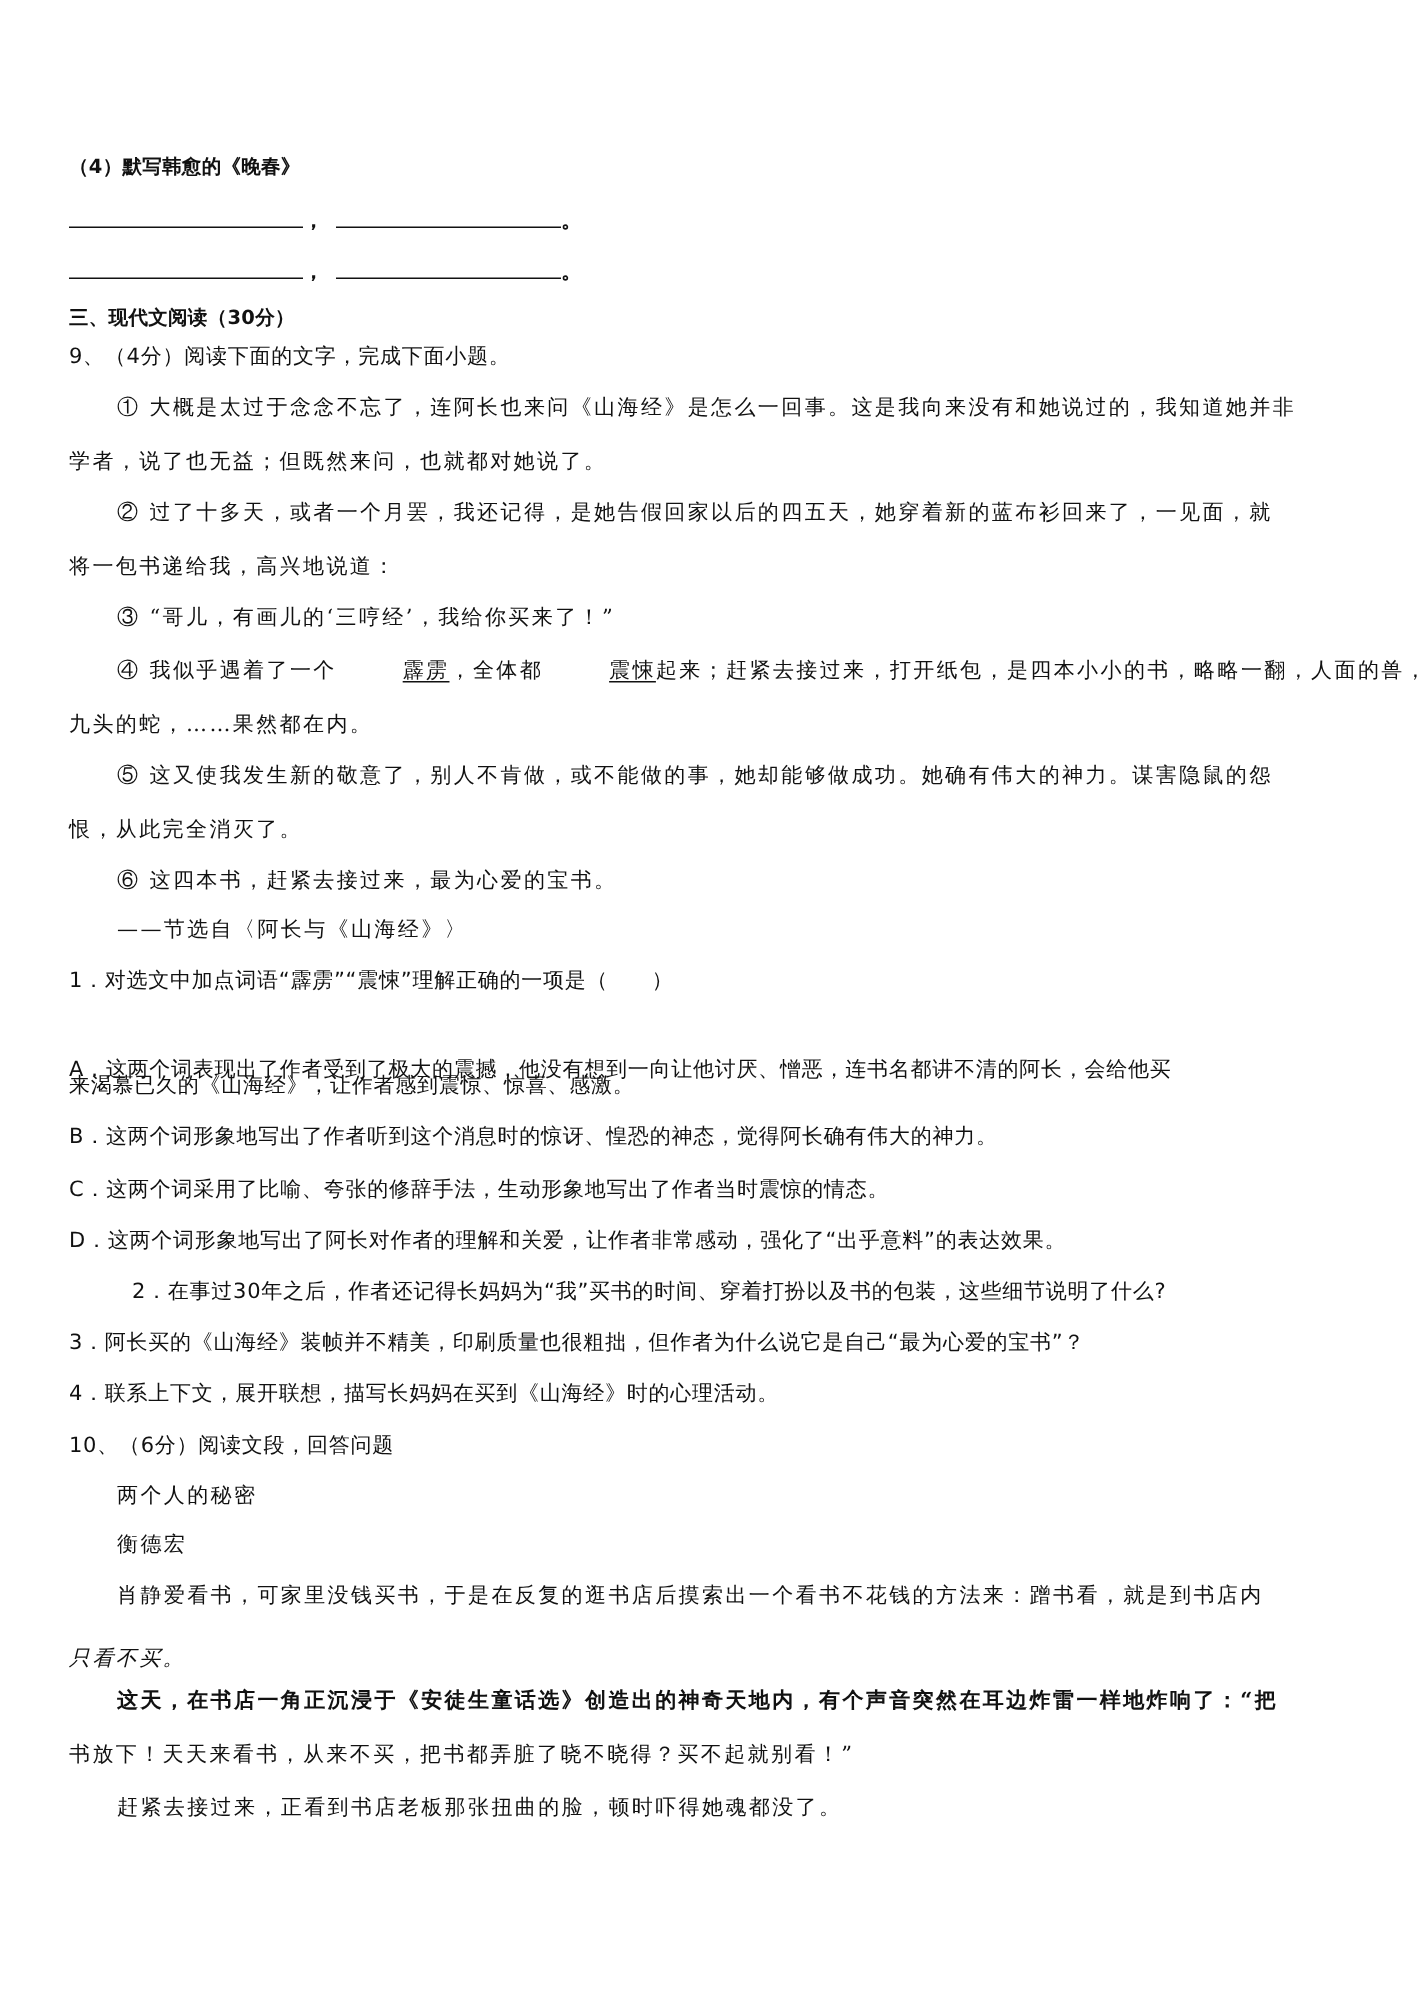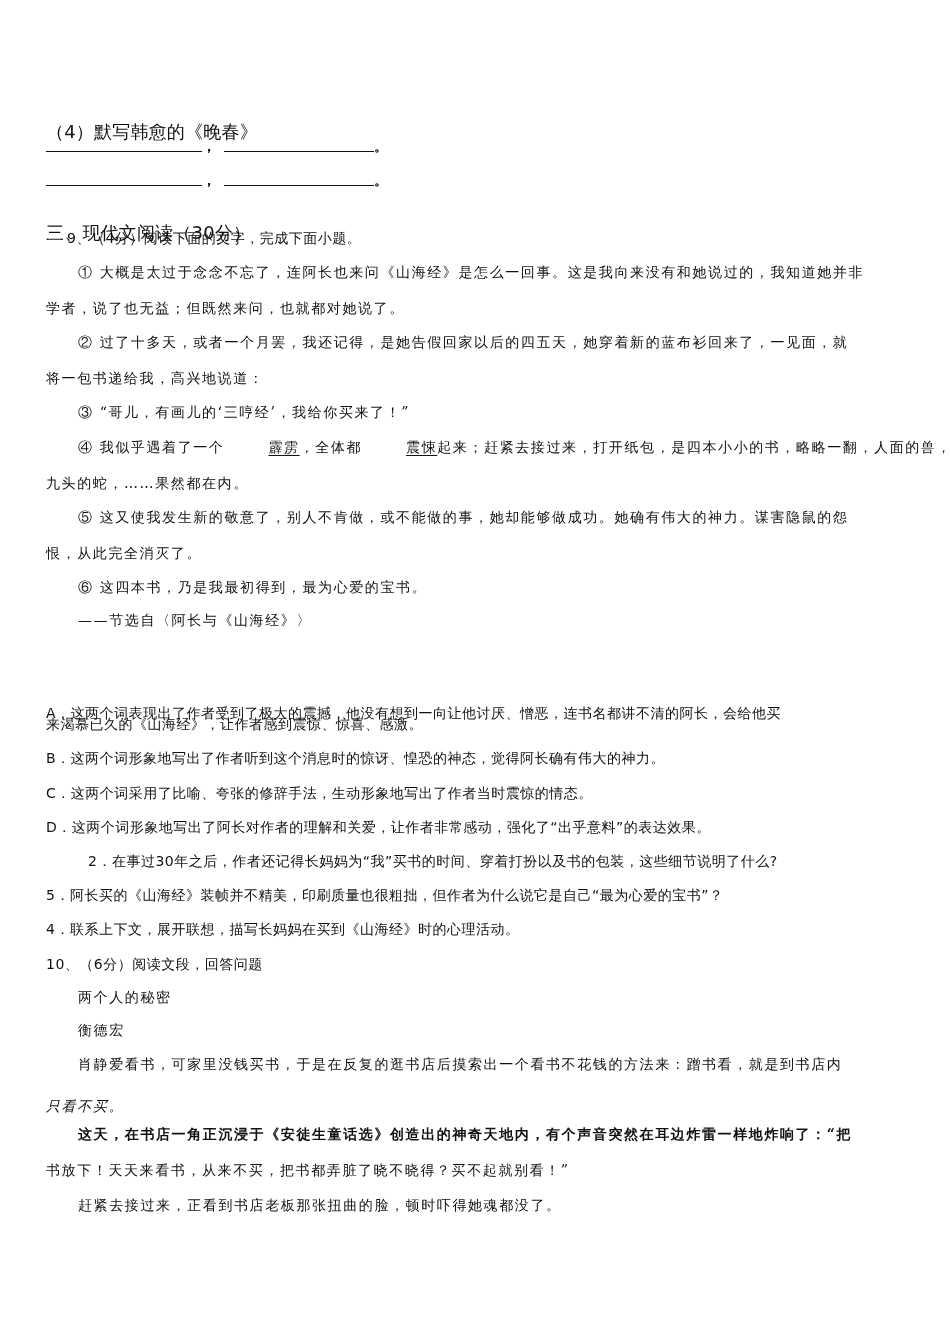--- a/index.html
+++ b/index.html
@@ -25,24 +25,23 @@
       position: absolute;
       left: 46px;
       white-space: nowrap;
       font-size: 14.5px;
       line-height: 20px;
       letter-spacing: 0.6px;
     }
     .indent { left: 78px; }
     .bold {
       font-family: "DejaVu Sans", "Liberation Sans", sans-serif;
-      font-weight: normal;
-      font-size: 18px;
+      font-weight: bold;
+      font-size: 13px;
       letter-spacing: 0.2px;
-      margin-top: 20px;
     }
     .sans {
       font-family: "DejaVu Sans", "Liberation Sans", sans-serif;
       font-size: 14px;
       letter-spacing: 0.5px;
     }
     .passage {
       font-family: "DejaVu Serif", "Liberation Serif", serif;
       font-size: 14px;
       letter-spacing: 1.6px;
@@ -89,49 +88,50 @@
 
   <div class="blank-row" style="top:170px;">
     <span class="blank"></span>
     <span class="punct">，</span>
     <span class="blank second"></span>
     <span class="punct">。</span>
   </div>
 
   <div class="line bold" style="top:203px;">三、现代文阅读（30分）</div>
 
-  <div class="line sans" style="top:228px;margin-left:21px;">9、（4分）阅读下面的文字，完成下面小题。</div>
+  <div class="line sans" style="top:228px;">9、（4分）阅读下面的文字，完成下面小题。</div>
 
   <div class="line passage indent" style="top:262px;">① 大概是太过于念念不忘了，连阿长也来问《山海经》是怎么一回事。这是我向来没有和她说过的，我知道她并非</div>
   <div class="line passage" style="top:298px;">学者，说了也无益；但既然来问，也就都对她说了。</div>
 
   <div class="line passage indent" style="top:332px;">② 过了十多天，或者一个月罢，我还记得，是她告假回家以后的四五天，她穿着新的蓝布衫回来了，一见面，就</div>
   <div class="line passage" style="top:368px;">将一包书递给我，高兴地说道：</div>
 
   <div class="line passage indent" style="top:402px;">③ “哥儿，有画儿的‘三哼经’，我给你买来了！”</div>
 
   <div class="line passage indent" style="top:437px;">
     <span>④ 我似乎遇着了一个</span><span class="dotted">霹雳</span><span>，全体都</span><span class="dotted">震悚</span><span>起来；赶紧去接过来，打开纸包，是四本小小的书，略略一翻，人面的兽，</span>
   </div>
   <div class="line passage" style="top:473px;">九头的蛇，……果然都在内。</div>
 
   <div class="line passage indent" style="top:507px;">⑤ 这又使我发生新的敬意了，别人不肯做，或不能做的事，她却能够做成功。她确有伟大的神力。谋害隐鼠的怨</div>
   <div class="line passage" style="top:543px;">恨，从此完全消灭了。</div>
 
-  <div class="line passage indent" style="top:577px;">⑥ 这四本书，乃是我最初得到，最为心爱的宝书。</div>
+  <div class="line passage indent" style="top:577px;">⑥ 这四本书，赶紧去接过来，最为心爱的宝书。</div>
 
   <div class="line passage indent" style="top:610px;">——节选自〈阿长与《山海经》〉</div>
 
+  <div class="line sans" style="top:644px;">1．对选文中加点词语“霹雳”“震悚”理解正确的一项是（　　）</div>
   <div class="line sans" style="top:679px;margin-top:24px;">A．这两个词表现出了作者受到了极大的震撼，他没有想到一向让他讨厌、憎恶，连书名都讲不清的阿长，会给他买</div>
   <div class="line sans" style="top:748px;">B．这两个词形象地写出了作者听到这个消息时的惊讶、惶恐的神态，觉得阿长确有伟大的神力。</div>
   <div class="line sans" style="top:714px;">来渴慕已久的《山海经》，让作者感到震惊、惊喜、感激。</div>
   <div class="line sans" style="top:783px;">C．这两个词采用了比喻、夸张的修辞手法，生动形象地写出了作者当时震惊的情态。</div>
   <div class="line sans" style="top:817px;">D．这两个词形象地写出了阿长对作者的理解和关爱，让作者非常感动，强化了“出乎意料”的表达效果。</div>
   <div class="line sans" style="top:851px;margin-left:42px;">2．在事过30年之后，作者还记得长妈妈为“我”买书的时间、穿着打扮以及书的包装，这些细节说明了什么?</div>
-  <div class="line sans" style="top:885px;">5．阿长买的《山海经》装帧并不精美，印刷质量也很粗拙，但作者为什么说它是自己“最为心爱的宝书”？</div>
+  <div class="line sans" style="top:885px;">3．阿长买的《山海经》装帧并不精美，印刷质量也很粗拙，但作者为什么说它是自己“最为心爱的宝书”？</div>
   <div class="line sans" style="top:919px;">4．联系上下文，展开联想，描写长妈妈在买到《山海经》时的心理活动。</div>
 
   <div class="line sans" style="top:954px;">10、（6分）阅读文段，回答问题</div>
 
   <div class="line passage indent" style="top:987px;">两个人的秘密</div>
   <div class="line passage indent" style="top:1020px;">衡德宏</div>
 
   <div class="line passage indent" style="top:1054px;">肖静爱看书，可家里没钱买书，于是在反复的逛书店后摸索出一个看书不花钱的方法来：蹭书看，就是到书店内</div>
   <div class="line passage" style="top:1096px;font-style:italic;">只看不买。</div>
 

